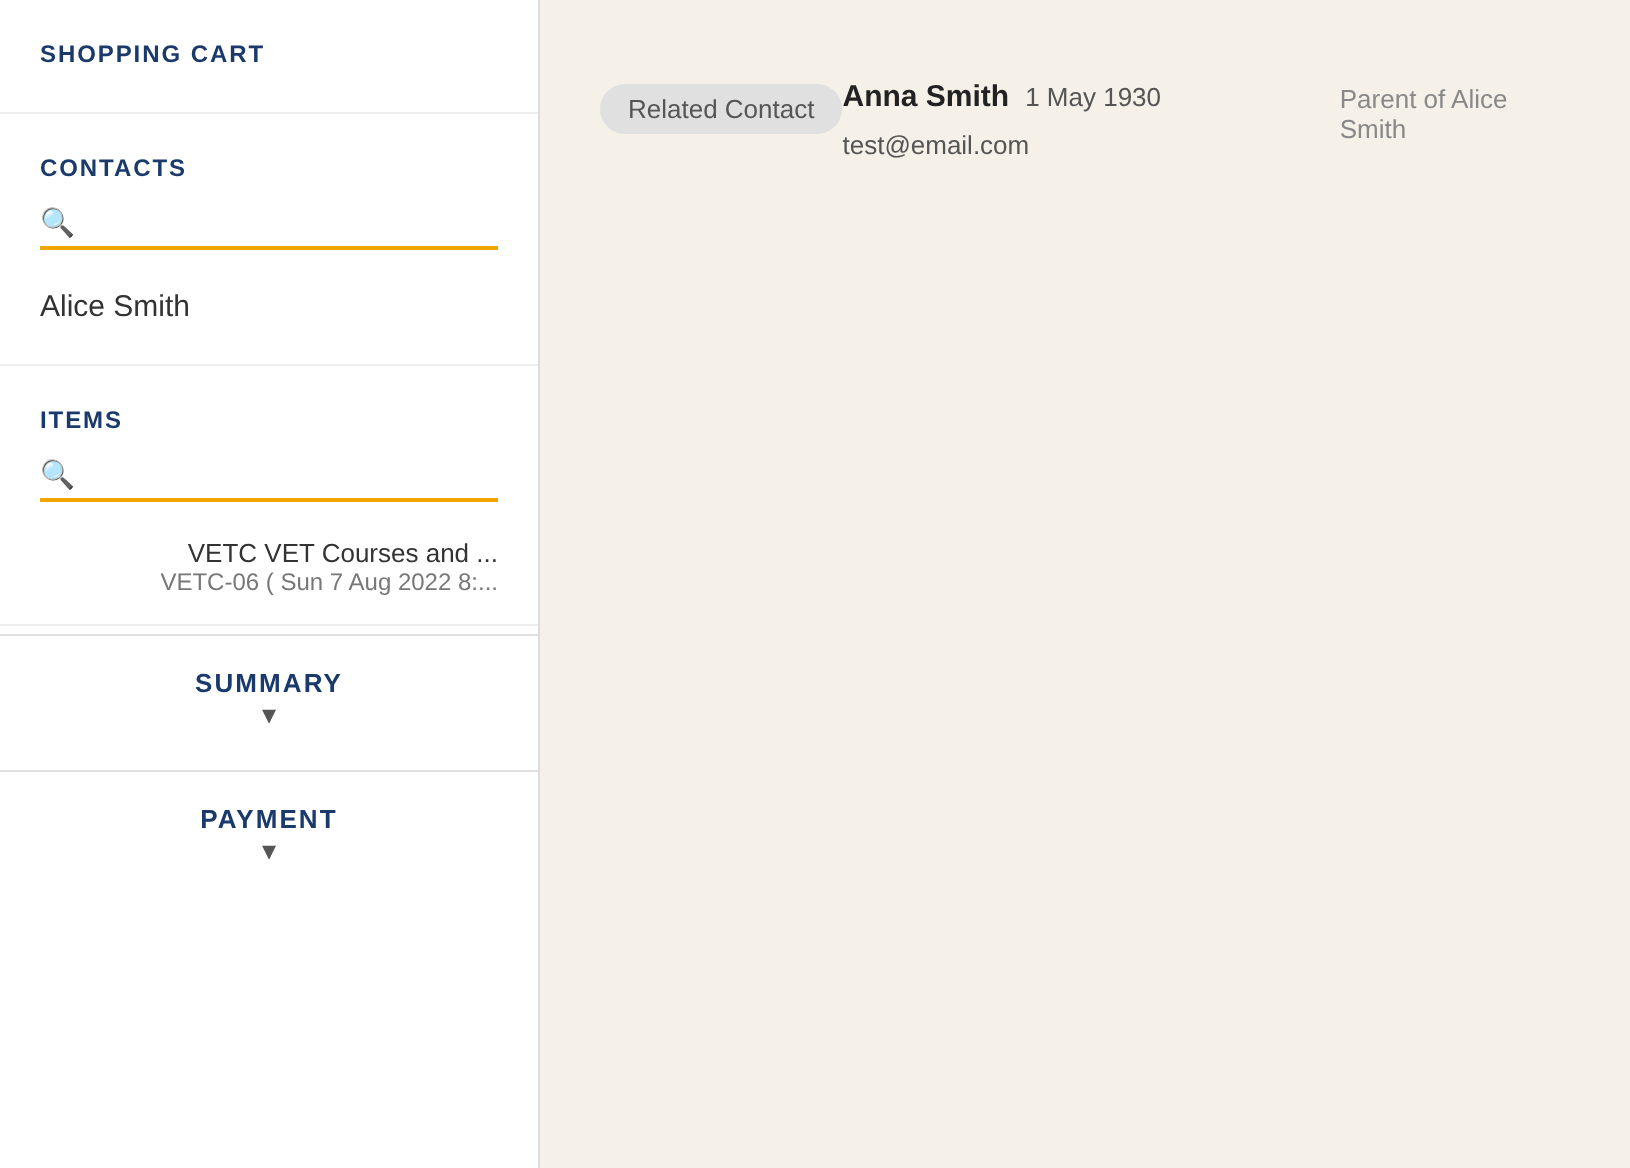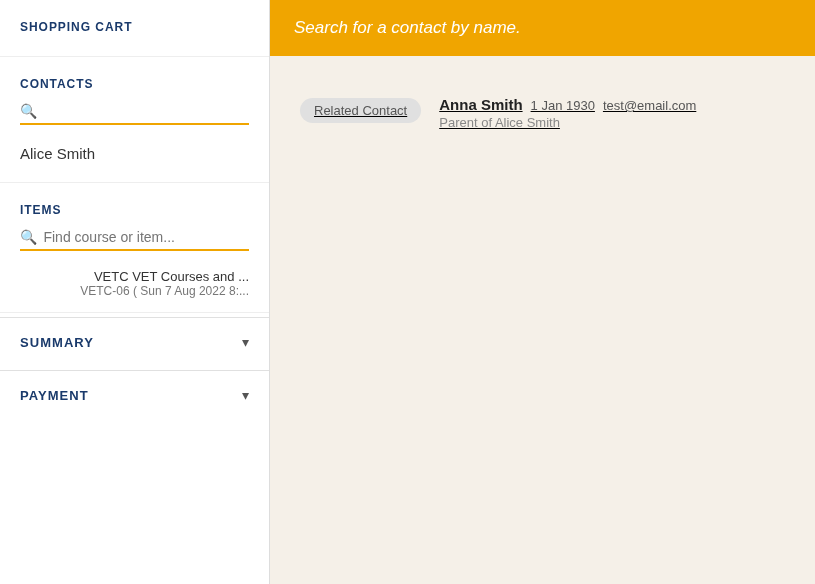--- a/index.html
+++ b/index.html
@@ -87,20 +87,21 @@
       margin-top: 4px;
     }
 
     .accordion-header {
       display: flex;
       justify-content: space-between;
       align-items: center;
       padding: 16px 20px;
       cursor: pointer;
       background: #fff;
+      flex-direction: column;
     }
 
     .accordion-header-title {
       font-size: 13px;
       font-weight: 700;
       color: #1a3a6b;
       letter-spacing: 0.08em;
       text-transform: uppercase;
     }
 
@@ -126,38 +127,36 @@
     }
 
     .content-area {
       padding: 30px 30px;
       flex: 1;
     }
 
     .contact-result-row {
       display: flex;
       align-items: flex-start;
-      gap: 18px;
       padding: 10px 0;
-      text-decoration: underline;
     }
 
     .related-contact-badge {
       background: #e0e0e0;
       color: #555;
       font-size: 13px;
       border-radius: 20px;
       padding: 5px 14px;
       white-space: nowrap;
       margin-top: 2px;
     }
 
     .contact-info {
       display: flex;
-      flex-direction: column;
+      flex-direction: row;
       justify-content: flex-end;
     }
 
     .contact-info-line1 {
       display: flex;
       align-items: baseline;
       gap: 8px;
       flex-wrap: wrap;
     }
 
@@ -200,21 +199,20 @@
     </div>
 
     <div class="contact-name">Alice Smith</div>
   </div>
 
   <div class="sidebar-section">
     <div class="sidebar-section-title">ITEMS</div>
 
     <div class="search-row">
       <span class="search-icon-inline">🔍</span>
-      <input class="search-input" type="text" placeholder="Find course or item..." style="">
     </div>
 
     <div class="item-row">
       <div class="item-title">VETC  VET Courses and ...</div>
       <div class="item-subtitle">VETC-06 ( Sun 7 Aug 2022 8:...</div>
     </div>
   </div>
 
   <div class="accordion-section">
     <div class="accordion-header">
@@ -227,32 +225,31 @@
     <div class="accordion-header">
       <span class="accordion-header-title">PAYMENT</span>
       <span class="chevron-icon">▾</span>
     </div>
   </div>
 
 </div>
 
 <div class="main-area">
 
-  <div class="search-banner">Search for a contact by name.</div>
 
   <div class="content-area">
 
     <div class="contact-result-row">
 
       <span class="related-contact-badge">Related Contact</span>
 
       <div class="contact-info">
         <div class="contact-info-line1">
           <span class="contact-full-name">Anna Smith</span>
-          <span class="contact-dob">1 Jan 1930</span>
+          <span class="contact-dob">1 May 1930</span>
           <span class="contact-email">test@email.com</span>
         </div>
         <div class="contact-relationship">Parent of Alice Smith</div>
       </div>
 
     </div>
 
   </div>
 
 </div>

